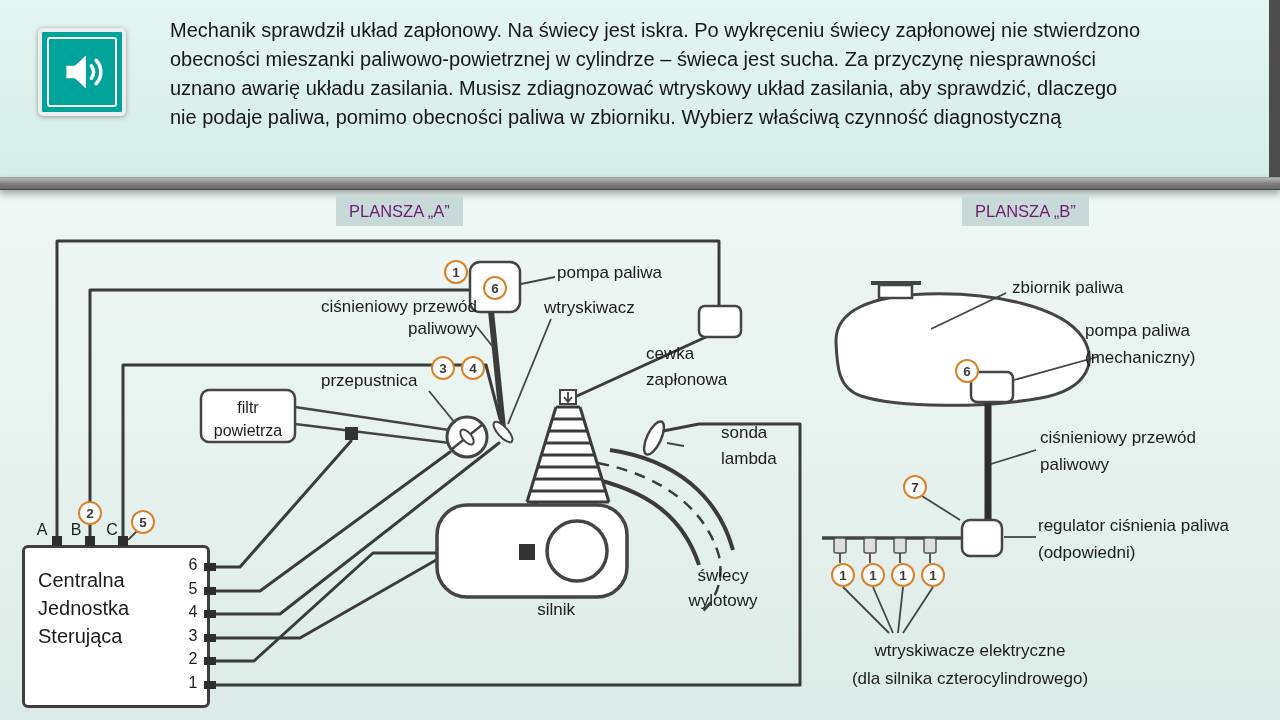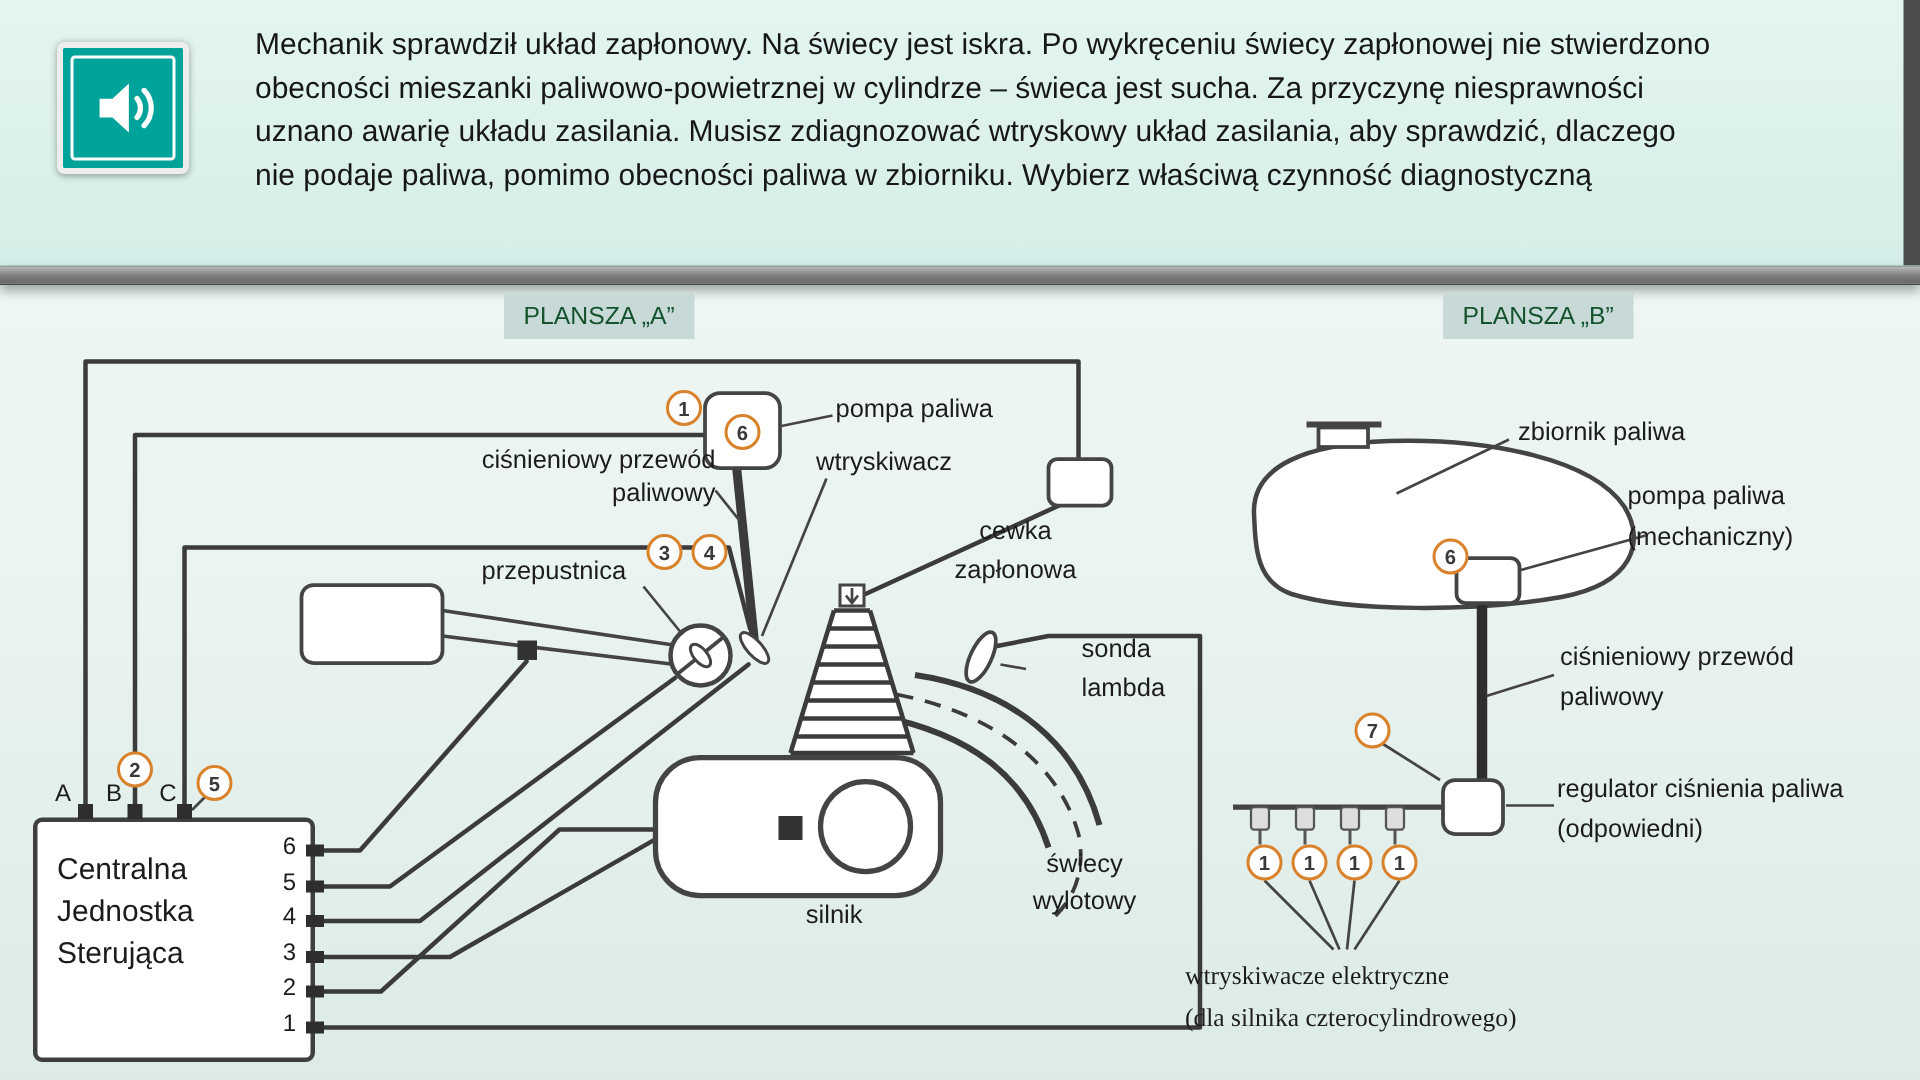--- a/index.html
+++ b/index.html
@@ -19,21 +19,21 @@
   .instructions { position:absolute; left:170px; top:16px; font-size:20px; line-height:29px;
                   color:#171717; white-space:nowrap; }
   .scrollbar { position:absolute; right:0; top:0; width:11px; height:177px; background:#4d4d4d; }
   .divider { position:absolute; left:0; top:177px; width:1280px; height:13px;
              background:linear-gradient(180deg,#b6b6b6,#7d7d7d 55%,#696969);
              border-top:1px solid #93a09d; border-bottom:1px solid #474747;
              box-shadow:0 4px 7px rgba(60,70,68,.45); }
 
   
   .chip { position:absolute; top:196px; height:30px; line-height:30px; padding:0 13px;
-          background:#c7dad7; color:#14532d; font-size:16.5px; }
+          background:#c7dad7; color:#701a75; font-size:16.5px; }
 
   
   svg.wires { position:absolute; inset:0; z-index:1; pointer-events:none; }
   .layer { position:absolute; inset:0; z-index:3; pointer-events:none; }
   .lbl { position:absolute; font-size:17px; line-height:22px; color:#1c1c1c; white-space:nowrap; }
 
   .ecu-box { position:absolute; left:22px; top:545px; width:188px; height:163px;
              background:#fff; border:3px solid #3f3f3f; border-radius:6px; z-index:2; }
   .ecu-text { position:absolute; left:38px; top:566px; font-size:20px; line-height:28px;
               color:#1c1c1c; z-index:5; }
@@ -197,23 +197,27 @@
   <div class="nub" style="left:204px; top:681px; width:12px; height:8px;"></div>
 
   <div class="layer">
 
     <div class="lbl" style="left:557px; top:262px;">pompa paliwa</div>
     <div class="lbl" style="left:544px; top:297px;">wtryskiwacz</div>
     <div class="lbl" style="left:280px; top:296px; width:197px; text-align:right;">
       <div>ciśnieniowy przewód</div>
       <div>paliwowy</div>
     </div>
-    <div class="lbl" style="left:627px; top:341px; width:100px; text-align:center; line-height:26px;">
+    <div class="lbl" style="left:646px; top:341px; width:100px; line-height:26px;">
       <div>cewka</div>
       <div>zapłonowa</div>
+    </div>
+    <div class="lbl" style="left:201px; top:396px; width:94px; text-align:center; font-size:16px; line-height:23px;">
+      <div>filtr</div>
+      <div>powietrza</div>
     </div>
     <div class="lbl" style="left:321px; top:370px;">przepustnica</div>
     <div class="lbl" style="left:721px; top:420px; line-height:26px;">
       <div>sonda</div>
       <div>lambda</div>
     </div>
     <div class="lbl" style="left:673px; top:563px; width:100px; text-align:center; line-height:25px;">
       <div>świecy</div>
       <div>wylotowy</div>
     </div>
@@ -225,21 +229,21 @@
       <div>(mechaniczny)</div>
     </div>
     <div class="lbl" style="left:1040px; top:424px; line-height:27px;">
       <div>ciśnieniowy przewód</div>
       <div>paliwowy</div>
     </div>
     <div class="lbl" style="left:1038px; top:512px; line-height:27px;">
       <div>regulator ciśnienia paliwa</div>
       <div>(odpowiedni)</div>
     </div>
-    <div class="lbl" style="left:790px; top:637px; width:360px; text-align:left; line-height:28px;font-family:Liberation Serif, serif;">
+    <div class="lbl" style="left:790px; top:637px; width:360px; text-align:center; line-height:28px;">
       <div>wtryskiwacze elektryczne</div>
       <div>(dla silnika czterocylindrowego)</div>
     </div>
   </div>
 
   <div class="point" style="left:444px; top:260px;">1</div>
   <div class="point" style="left:483px; top:276px;">6</div>
   <div class="point" style="left:431px; top:356px;">3</div>
   <div class="point" style="left:461px; top:356px;">4</div>
   <div class="point" style="left:78px; top:501px;">2</div>

